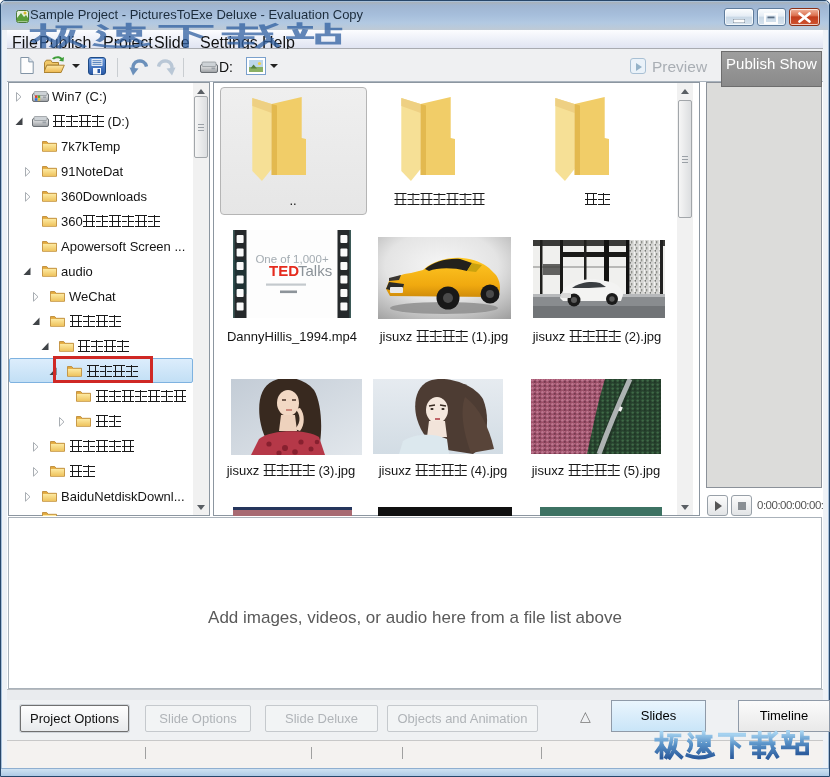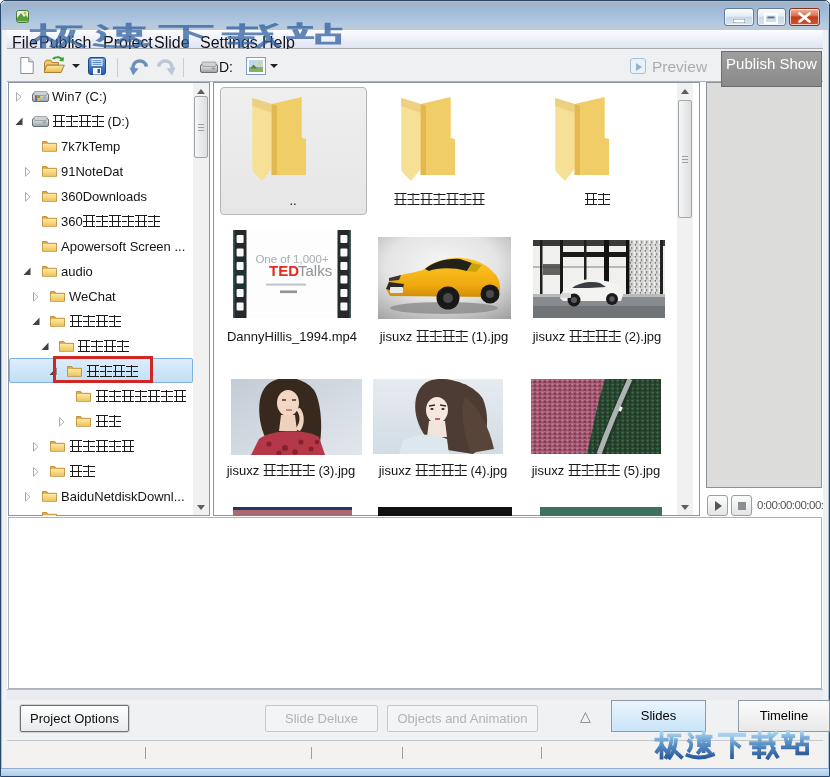--- a/index.html
+++ b/index.html
@@ -50,38 +50,41 @@
 #statusbar{position:absolute;left:7px;top:740px;width:816px;height:28px;background:#f4f2f0;border-top:1px solid #c8c8c8}
 .ssep{position:absolute;top:747px;width:1px;height:12px;background:#a0a0a0}
 #bottomstrip{position:absolute;left:1px;top:768px;width:828px;height:8px;background:linear-gradient(#cee2f2,#aecbe6);border-top:1px solid #8fafd0}
 </style></head>
 <body>
 <div id="root">
 <div id="frame"></div>
 <div id="frame2"></div>
 <div id="client"></div>
 <div id="titlebar"></div>
+<div id="title">Sample Project - PicturesToExe Deluxe - Evaluation Copy</div>
 <div class="capbtn" id="btnmin"></div>
 <div class="capbtn" id="btnmax"></div>
 <div class="capbtn" id="btnclose"></div>
 <div id="menubar"></div>
 <div class="menuitem" style="left:12px">File</div>
     <div class="menuitem" style="left:39px">Publish</div>
     <div class="menuitem" style="left:103px">Project</div>
     <div class="menuitem" style="left:154px">Slide</div>
     <div class="menuitem" style="left:200px">Settings</div>
     <div class="menuitem" style="left:262px">Help</div>
 <div id="toolbar"></div>
 <div id="treepanel" class="panel"></div>
 <div id="midpanel" class="panel"></div>
 <div id="rightpanel"></div>
 <div id="slidearea"></div>
+<div style="position:absolute;left:0;top:608px;width:830px;text-align:center;font-size:17px;color:#5a5a5a">Add images, videos, or audio here from a file list above</div>
 <div id="splitband"></div>
 <div id="btoolbar"></div>
 <div class="bbtn on" style="left:20px;width:109px;line-height:25px">Project Options</div>
+<div class="bbtn off" style="left:145px;width:106px;line-height:25px">Slide Options</div>
 <div class="bbtn off" style="left:265px;width:113px;line-height:25px">Slide Deluxe</div>
 <div class="bbtn off" style="left:387px;width:151px;line-height:25px">Objects and Animation</div>
 <div style="position:absolute;left:580px;top:708px;font-size:14px;color:#777">△</div>
 <div class="tab" style="left:611px;width:95px;line-height:30px;background:linear-gradient(#eaf5fd,#c9e5f8)">Slides</div>
 <div class="tab" style="left:738px;width:92px;line-height:30px;background:linear-gradient(#fbfbfb,#e9e9e9)">Timeline</div>
 <svg width="0" height="0" style="position:absolute">
       <defs>
 <linearGradient id="fgrad" x1="0" y1="0" x2="0" y2="1">
           <stop offset="0%" stop-color="#fdeaa2"></stop>
           <stop offset="100%" stop-color="#eec25c"></stop>

